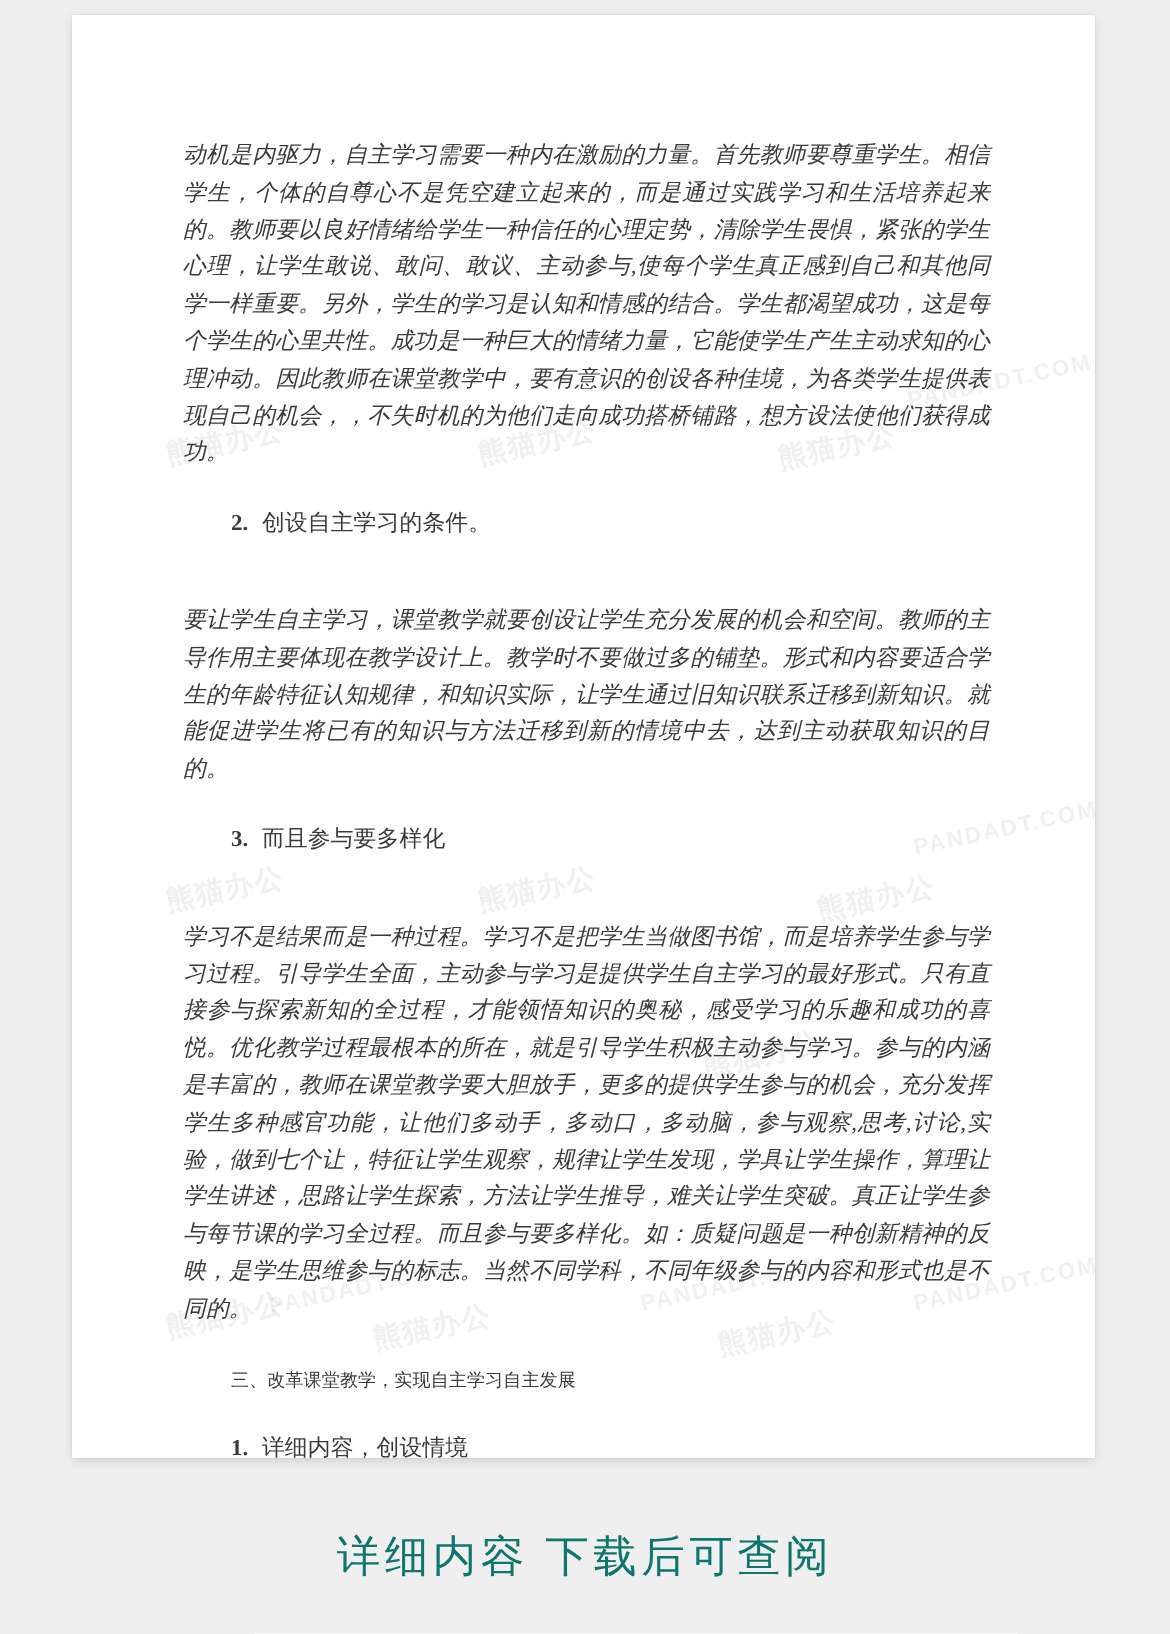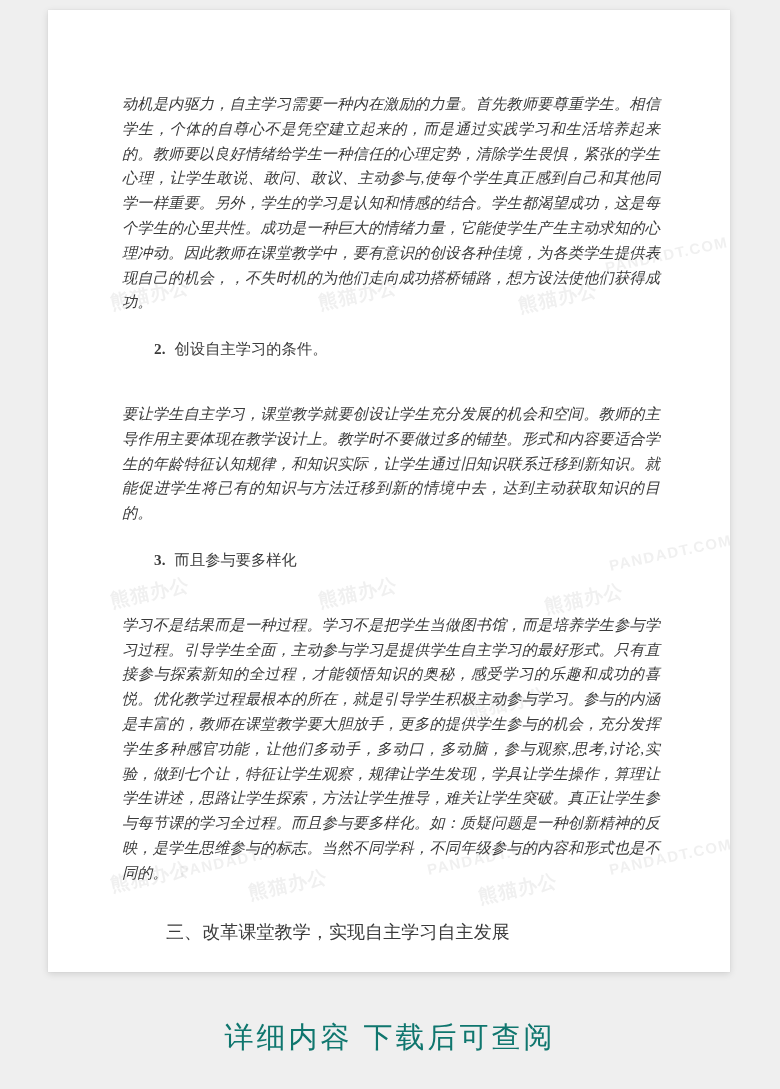--- a/index.html
+++ b/index.html
@@ -62,24 +62,24 @@
     line-height: 24.8px;
   }
 
   .list-num {
     font-family: "Liberation Serif", serif;
     font-weight: 700;
     margin-right: 9px;
   }
 
   .heading-cn {
-    margin: 12px;
+    margin: 0;
     padding-left: 32px;
     font-weight: 400;
-    font-size: 18px;
+    font-size: 12px;
     line-height: 24.8px;
   }
 
   .spacer-sm { height: 22px; }
   .spacer-lg { height: 40px; }
 
   
   .wm-layer {
     position: absolute;
     left: 0; top: 0;

